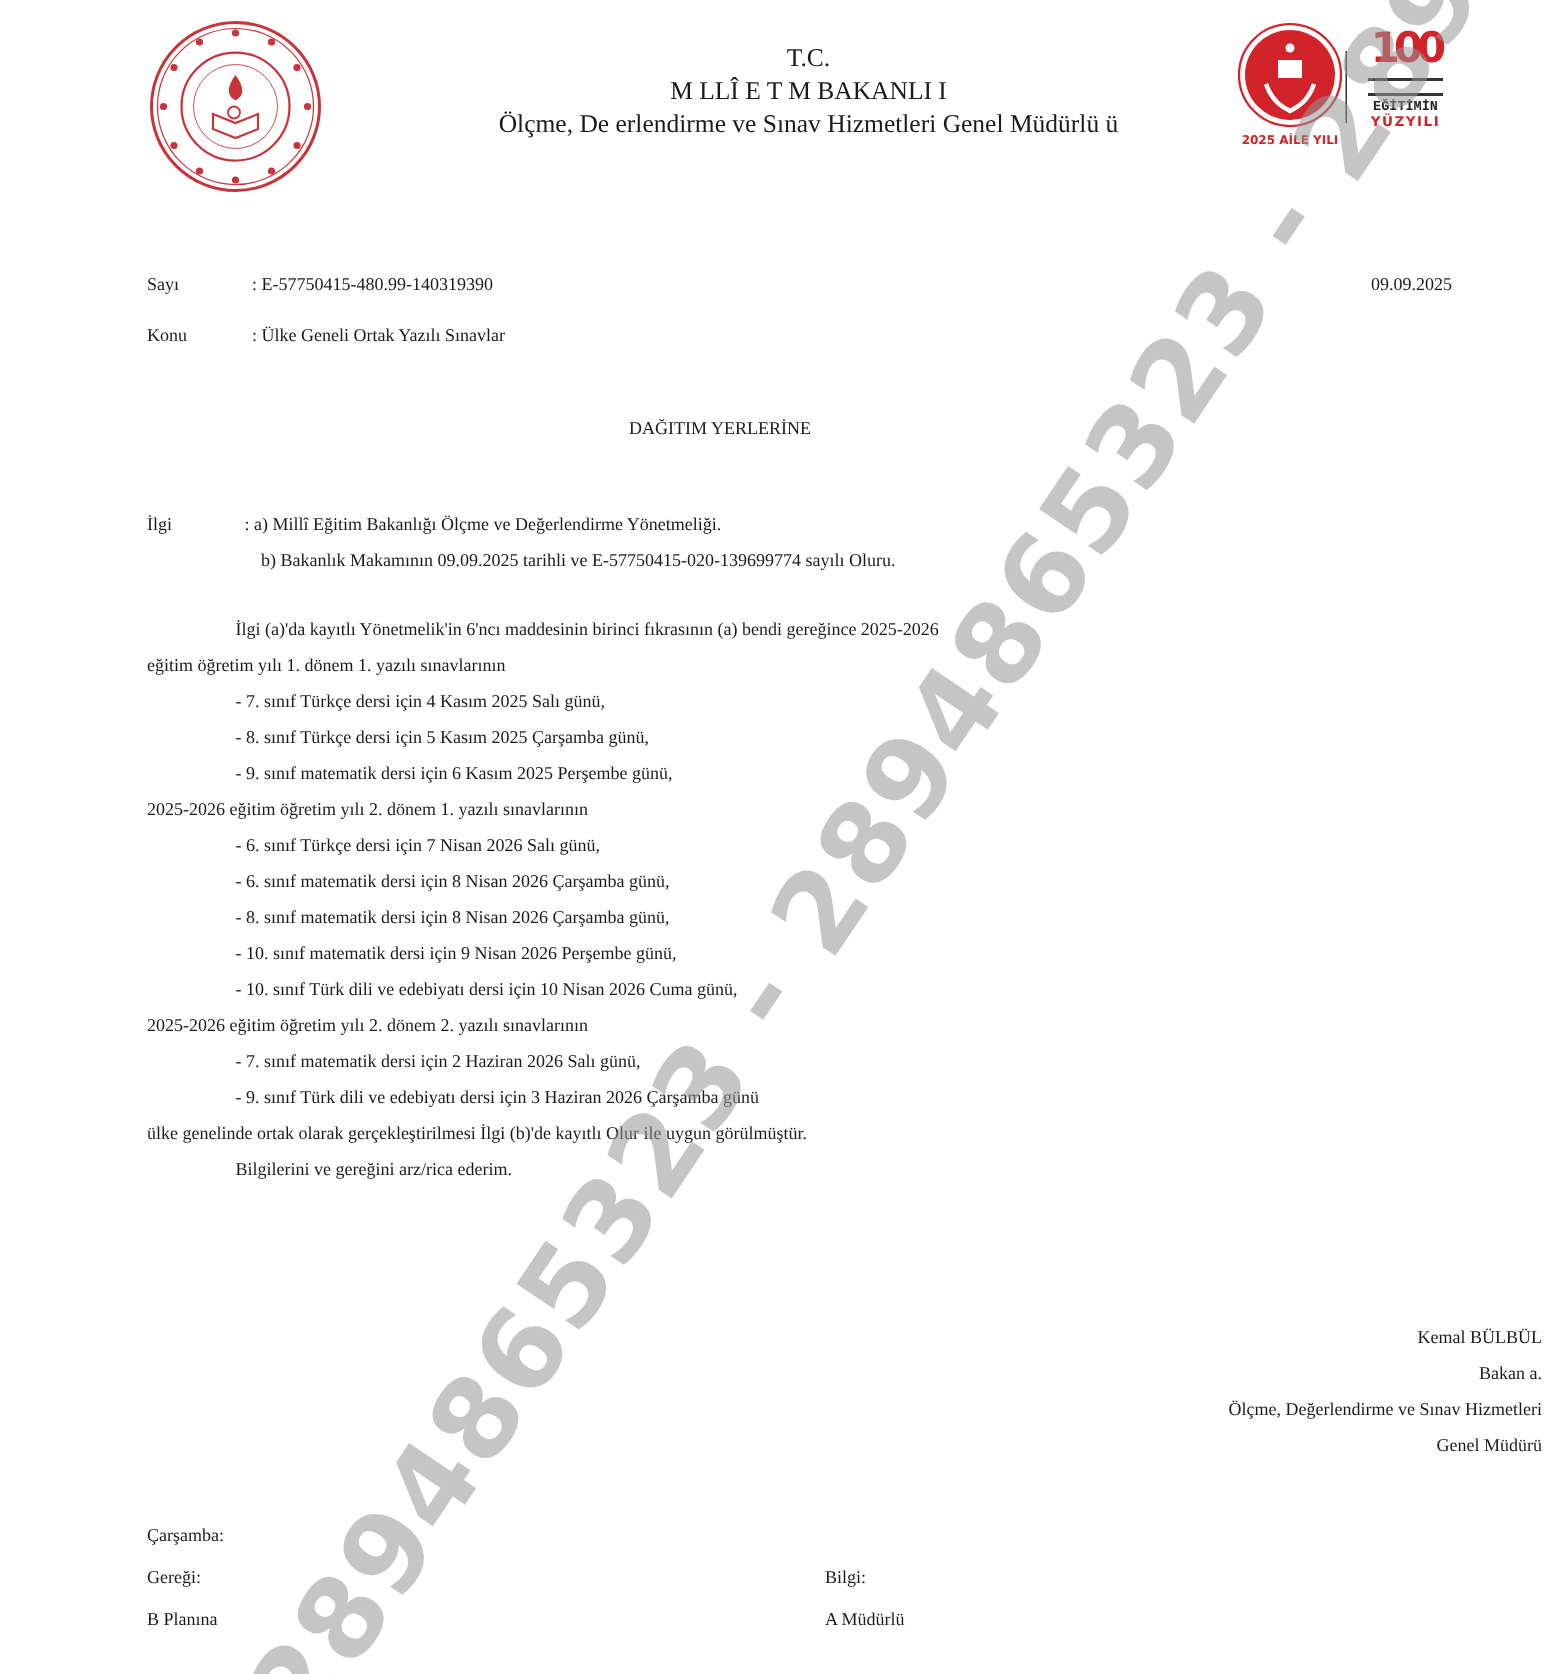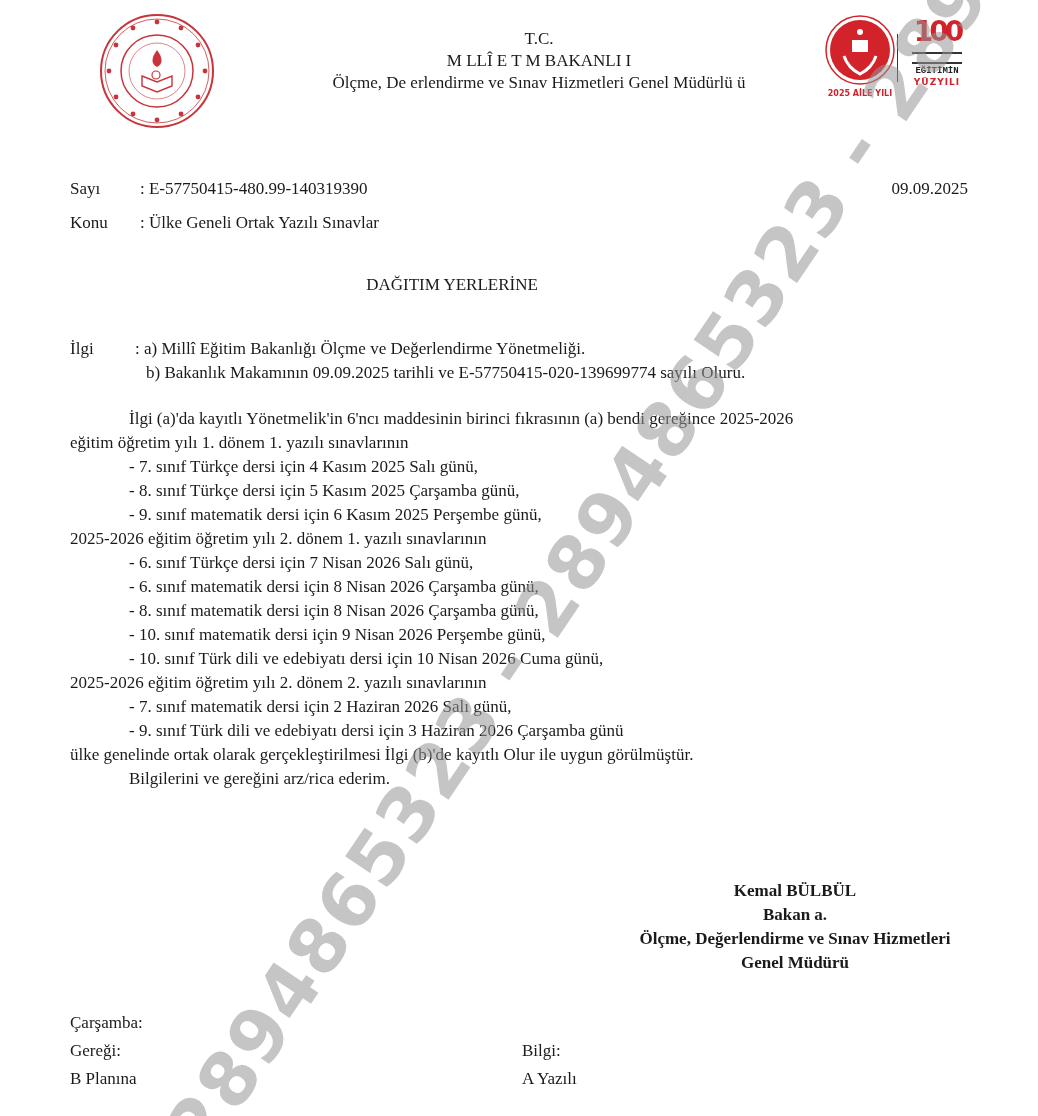--- a/index.html
+++ b/index.html
@@ -4,21 +4,21 @@
 <style>
   html, body { margin: 0; padding: 0; }
   body {
     width: 1038px; height: 1116px; overflow: hidden;
     background: #ffffff; position: relative;
     font-family: "Liberation Serif", "DejaVu Serif", serif;
     color: #1a1a1a;
   }
   .page { position: absolute; inset: 0; }
   .abs { position: absolute; white-space: nowrap; }
-  .t { font-size: 17px; line-height: 22px; }
+  .t { font-size: 12px; line-height: 22px; margin-left: 28px; }
 
   
   .seal-left { left: 98px; top: 12px; width: 118px; height: 118px; }
   .hdr { left: 0; width: 1038px; text-align: center; font-size: 17px; line-height: 22px; }
   .hdr-tc { top: 28px; left: 20px; }
   .hdr-min { top: 50px; left: 20px; }
   .hdr-sub { top: 72px; left: 20px; }
   .seal-right { left: 822px; top: 12px; width: 80px; height: 90px; }
   .logo-divider { left: 897px; top: 34px; width: 1px; height: 48px; background: #333; }
   .logo100 { left: 904px; top: 14px; width: 66px; height: 86px; text-align: center; }
@@ -32,21 +32,21 @@
   .val { left: 140px; }
   .date { right: 70px; }
 
   .center-title { left: 0; width: 904px; text-align: center; }
 
   .ind1 { left: 129px; }
   .ind0 { left: 70px; }
   .ilgi-a { left: 135px; }
   .ilgi-b { left: 146px; }
 
-  .sig { left: 590px; width: 410px; text-align: center; font-weight: bold; }
+  .sig { left: 590px; width: 410px; text-align: right; }
 
   
   .watermark {
     position: absolute; left: -180px; top: 530px; width: 1500px;
     transform: rotate(-56deg); transform-origin: center center;
     font-family: "DejaVu Sans", sans-serif; font-weight: bold;
     font-size: 74px; letter-spacing: 2px; color: rgba(150,150,150,0.55);
     white-space: nowrap; pointer-events: none; text-align: center;
   }
 </style>
@@ -137,16 +137,16 @@
 
   <div class="abs t sig" style="top:880px">Kemal BÜLBÜL</div>
   <div class="abs t sig" style="top:904px">Bakan a.</div>
   <div class="abs t sig" style="top:952px">Genel Müdürü</div>
   <div class="abs t sig" style="top:928px">Ölçme, Değerlendirme ve Sınav Hizmetleri</div>
 
   <div class="abs t lbl" style="top:1012px">Çarşamba:</div>
   <div class="abs t lbl" style="top:1040px">Gereği:</div>
   <div class="abs t lbl" style="top:1068px">B Planına</div>
   <div class="abs t" style="top:1040px; left:522px">Bilgi:</div>
-  <div class="abs t" style="top:1068px; left:522px">A Yazılı</div>
+  <div class="abs t" style="top:1068px; left:522px">A Müdürlü</div>
 
   <div class="watermark">- 2894865323 - 2894865323 - 2894865323</div>
 </div>
 
 </body></html>

